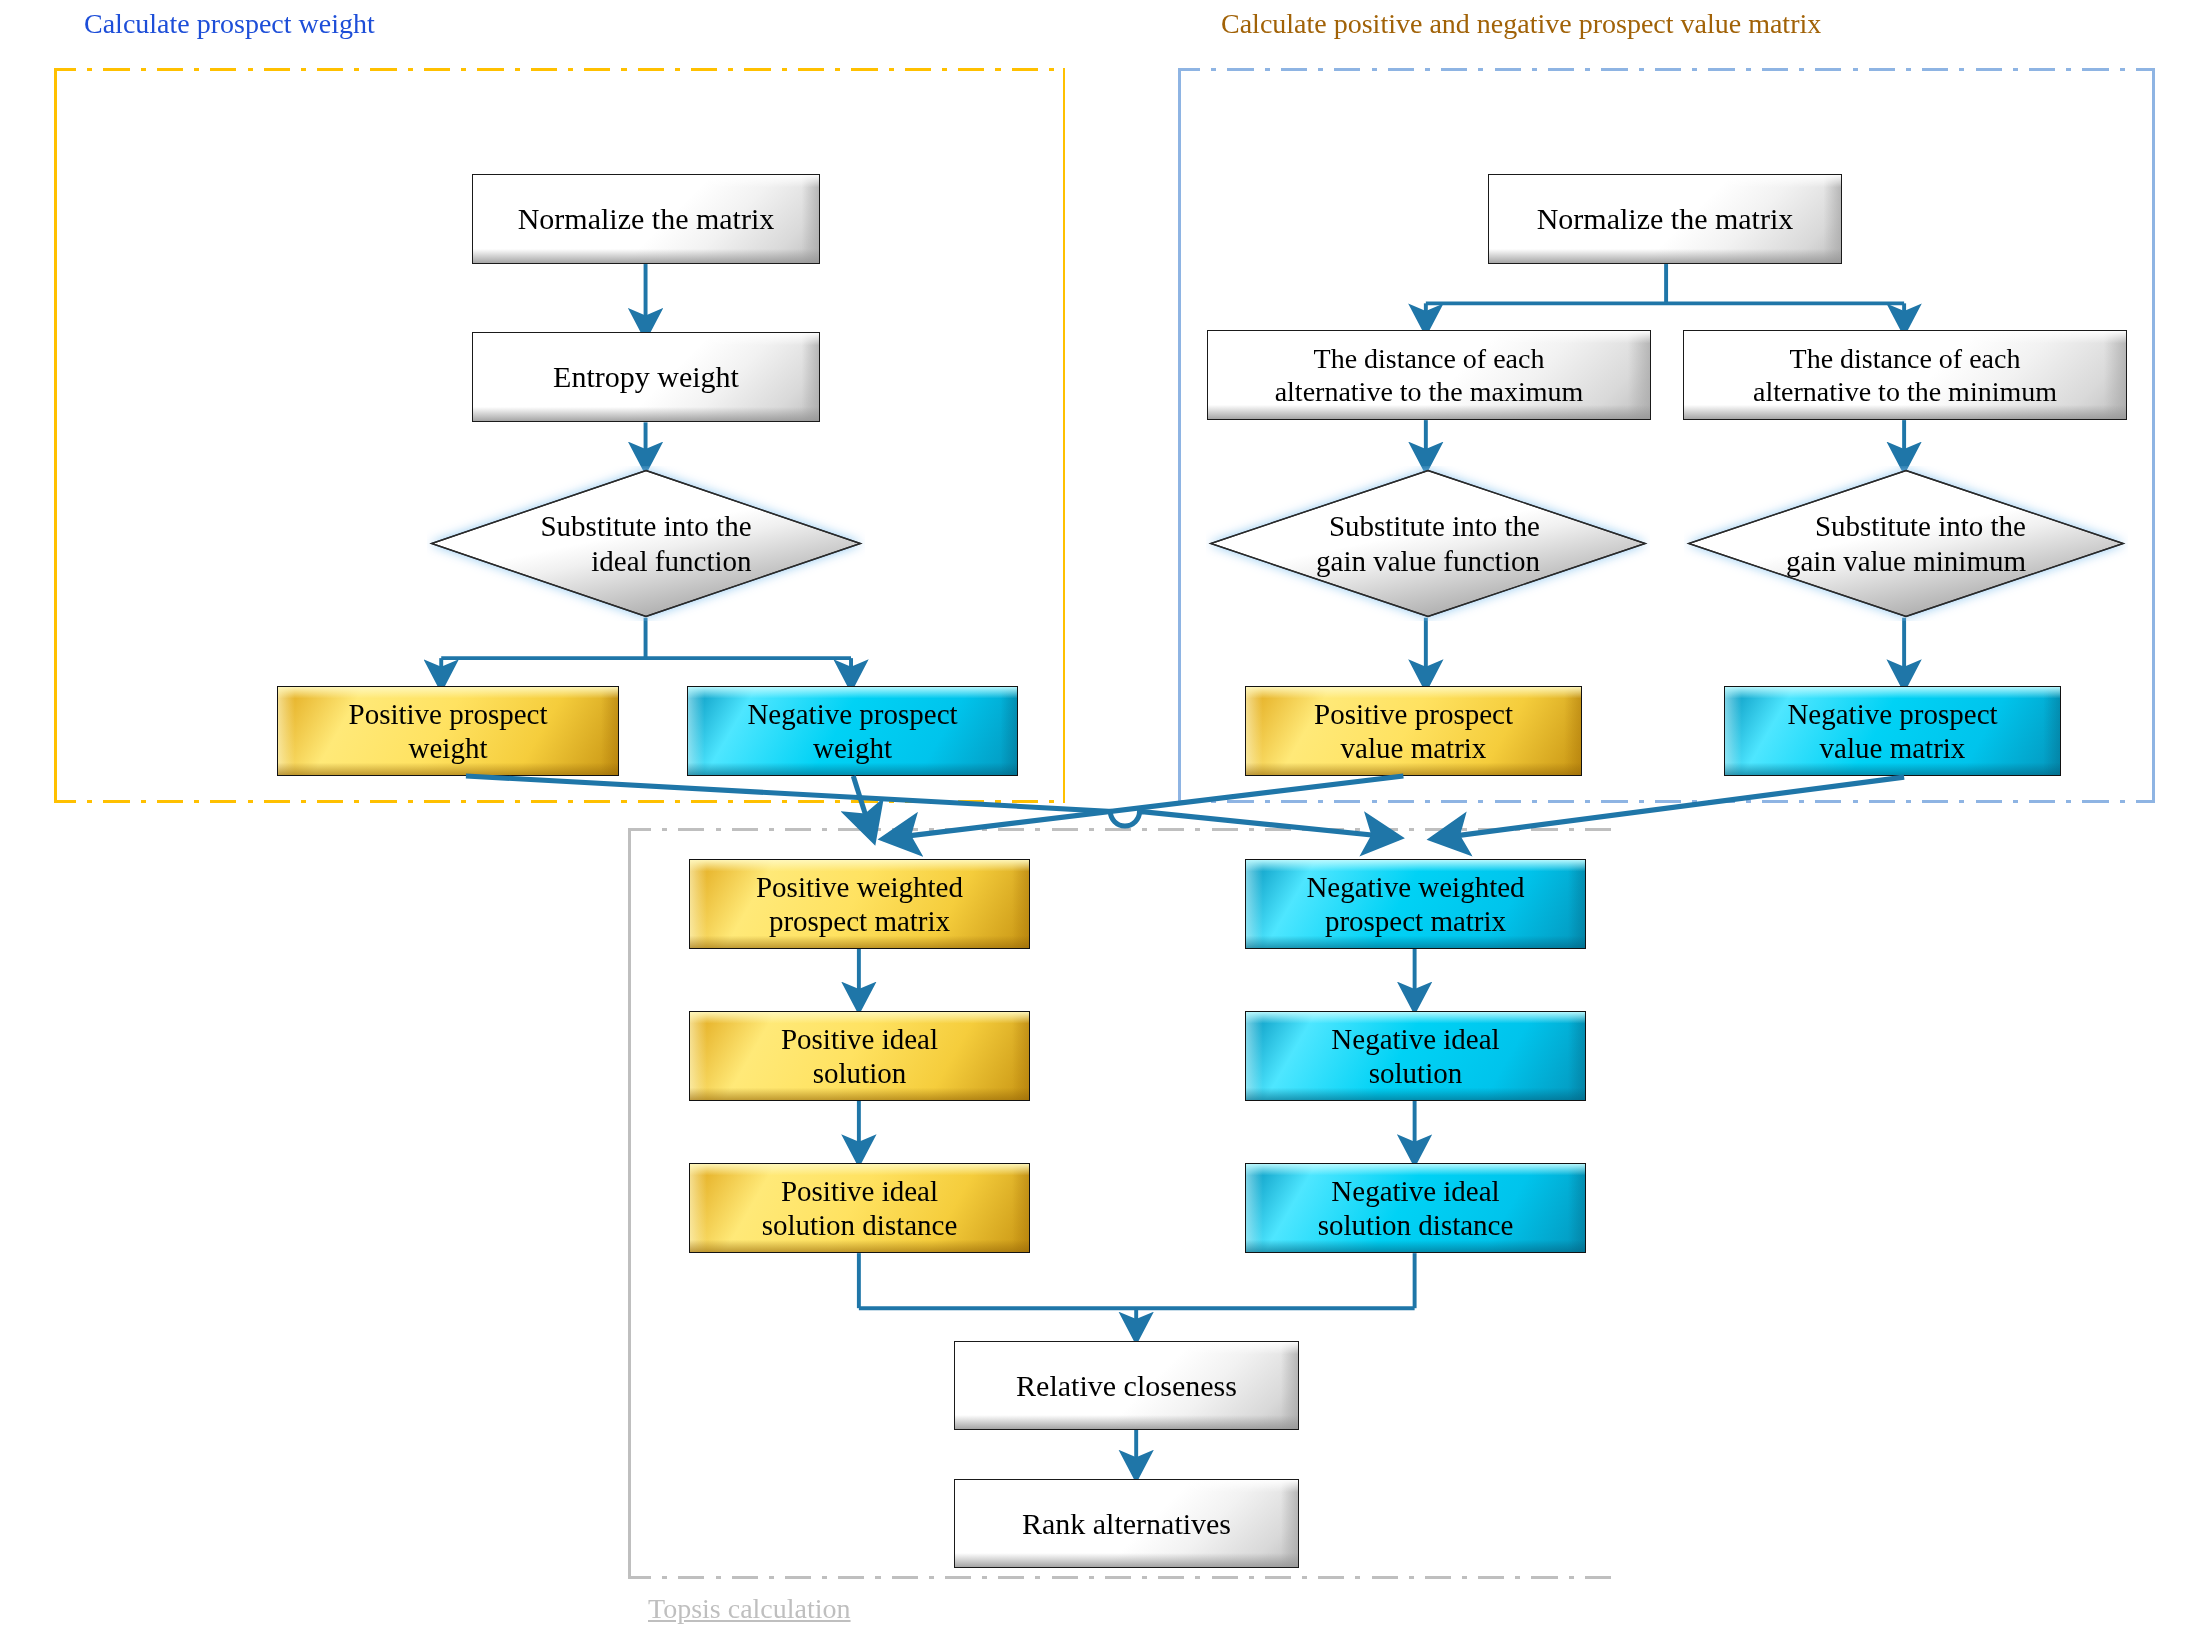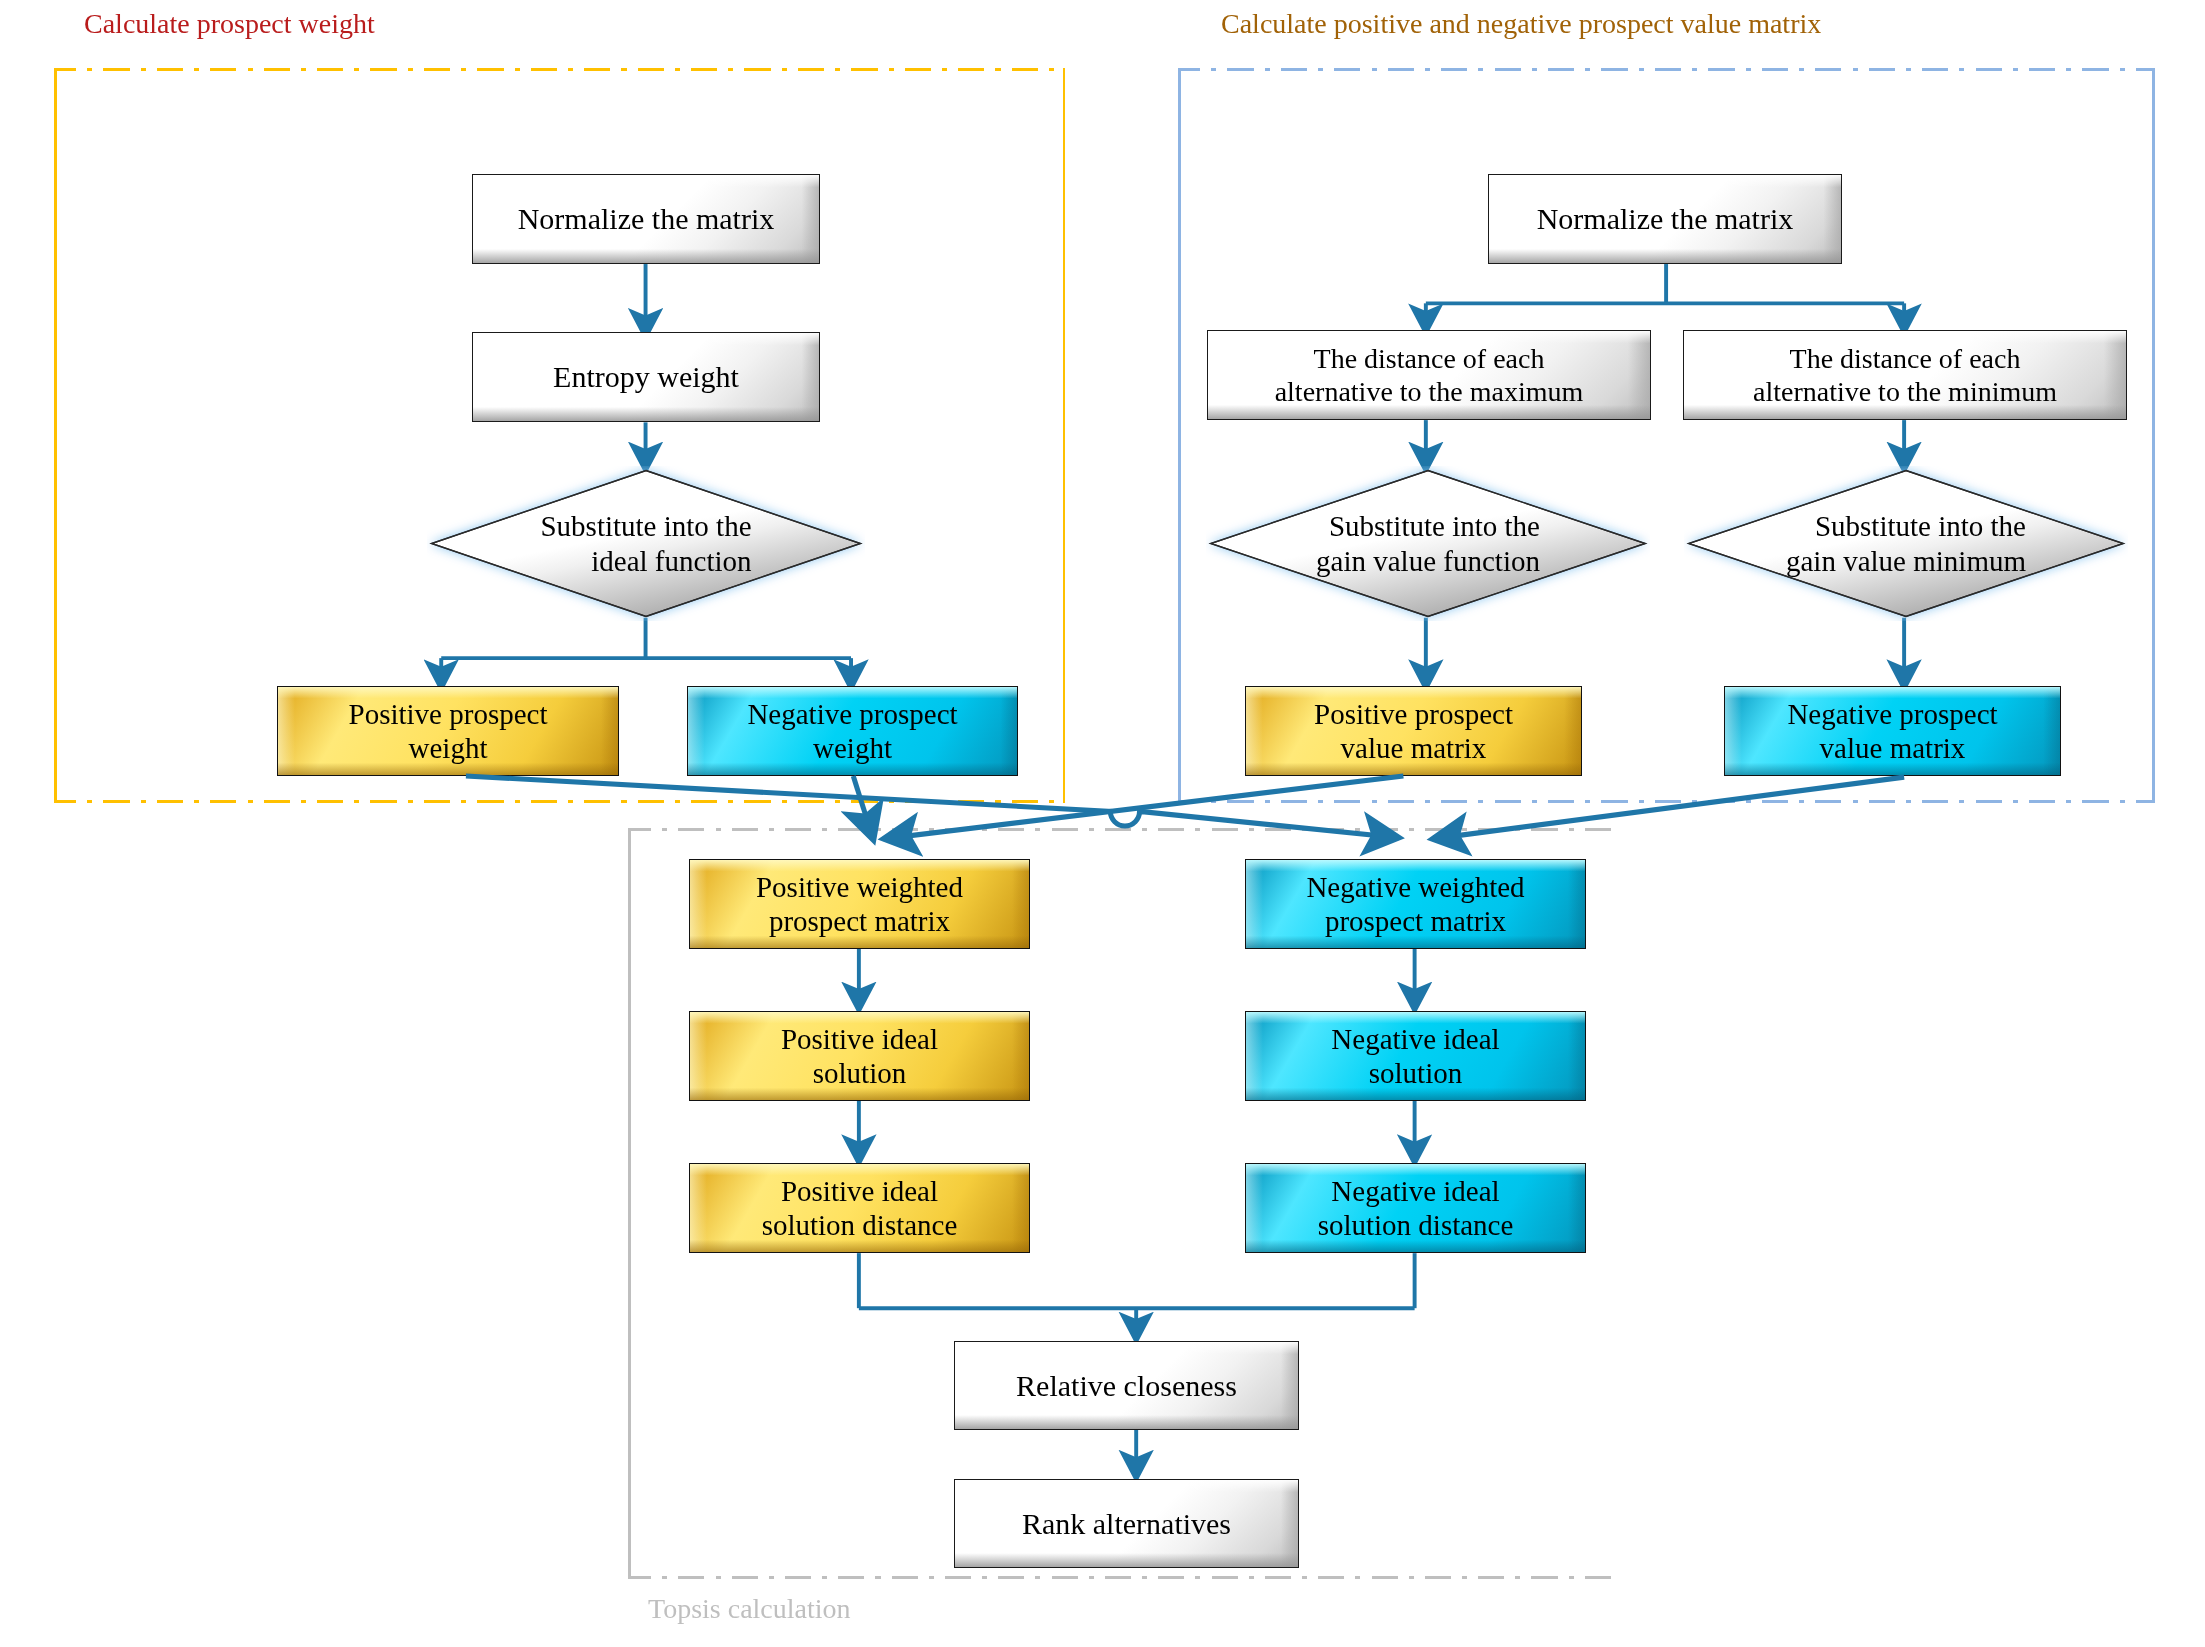--- a/index.html
+++ b/index.html
@@ -100,33 +100,33 @@
 </style>
 </head>
 <body>
 
 <div id="stage">
 
   <div class="group-frame" style="left:54px; top:68px; width:1011px; height:735px;
               border:3.9px dashed #FFC000; border-style:dashed;
               border-image: repeating-linear-gradient(90deg,#FFC000 0 26px,transparent 26px 37px,#FFC000 37px 42px,transparent 42px 53px) 7;">
   </div>
-  <div class="group-label" style="left:84px; top:7.9px; font-size:28px; color:#b91c1c;">Calculate prospect weight</div>
+  <div class="group-label" style="left:84px; top:7.9px; font-size:28px; color:#1d4ed8;">Calculate prospect weight</div>
 
   <div class="group-frame" style="left:1178px; top:68px; width:977px; height:735px;
               border:3.9px dashed #8EB4E3;
               border-image: repeating-linear-gradient(90deg,#8EB4E3 0 26px,transparent 26px 37px,#8EB4E3 37px 42px,transparent 42px 53px) 7;">
   </div>
   <div class="group-label" style="left:1221px; top:7.9px; font-size:28px; color:#a16207;">Calculate positive and negative prospect value matrix</div>
 
   <div class="group-frame" style="left:628px; top:828px; width:989px; height:751px;
               border:3.4px dashed #BFBFBF;
               border-image: repeating-linear-gradient(90deg,#BFBFBF 0 26px,transparent 26px 37px,#BFBFBF 37px 42px,transparent 42px 53px) 6;">
   </div>
-  <div class="group-label" style="left:648px; top:1593px; font-size:28px; color:#BFBFBF;">Topsis calculation</div>
+  <div class="group-label" style="left:648px; top:1593px; font-size:28px; color:#BFBFBF;text-decoration:underline;">Topsis calculation</div>
 
   <svg id="wires" viewBox="0 0 3928 2935">
     <defs>
       <marker id="arrowBlue" markerWidth="9" markerHeight="9" refX="7.4" refY="4.5" orient="auto" markerUnits="strokeWidth">
         <path d="M0,0 L8.6,4.5 L0,9 L1.9,4.5 Z" fill="#1F76A8"></path>
       </marker>
     </defs>
     <g stroke="#1F76A8" stroke-width="7" fill="none">
 
       <path d="M1150,470 L1150,600" marker-end="url(#arrowBlue)"></path>

